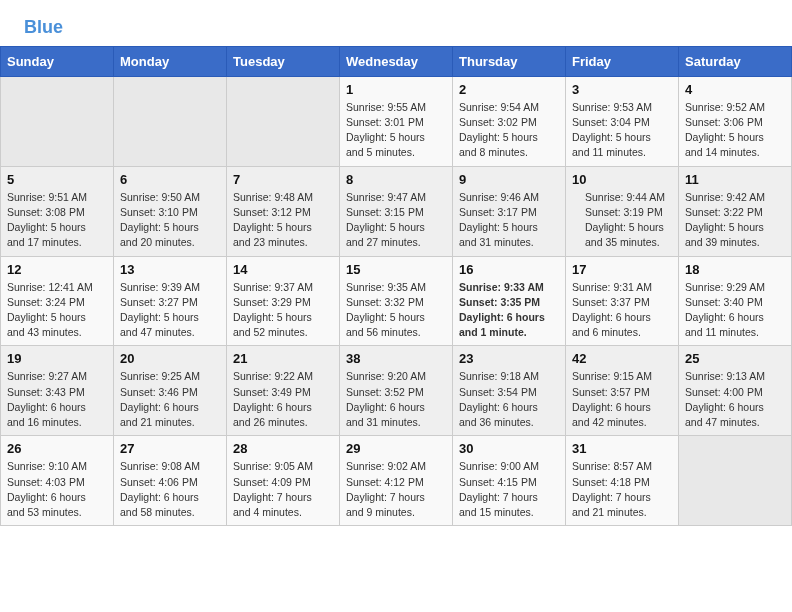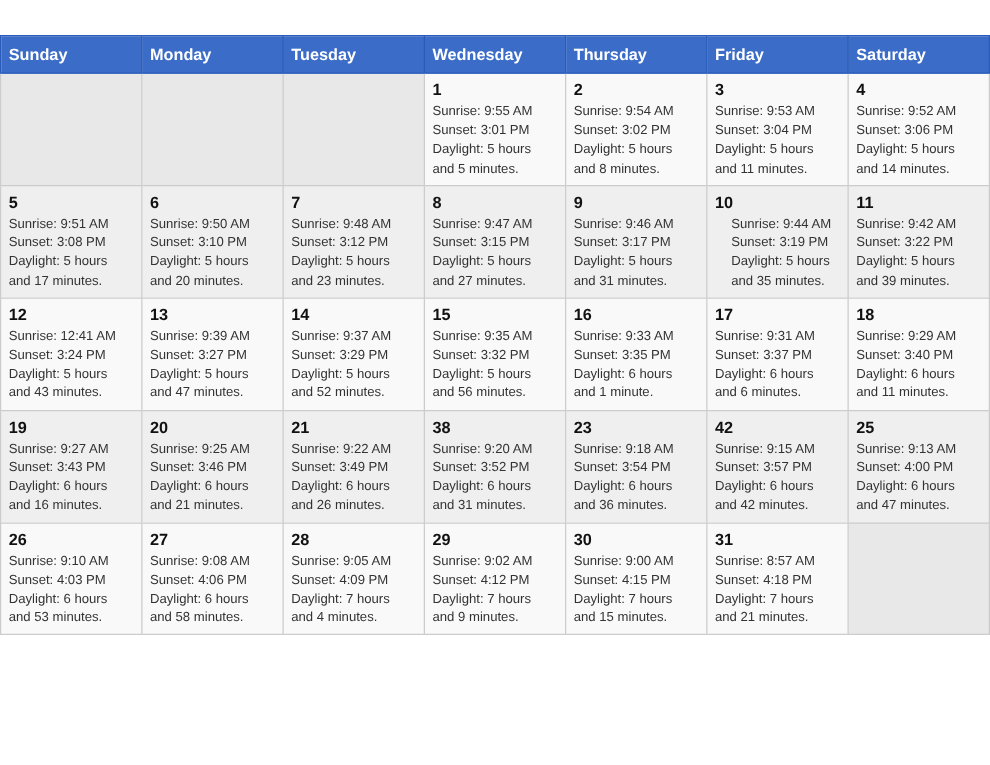--- a/index.html
+++ b/index.html
@@ -93,20 +93,21 @@
     .empty-cell {
       background: #e8e8e8 !important;
     }
   </style>
 </head>
 <body>
 
 <div class="header">
   <div class="logo">
     <div>
+      <div class="logo-text" style="color:#4a90d9;font-size:18px;font-weight:bold;">Blue</div>
     </div>
   </div>
   <div class="title-block">
     <h1></h1>
     <p></p>
   </div>
 </div>
 
 <table class="calendar">
   <thead>
@@ -229,21 +230,21 @@
         </td>
         <td>
           <div class="day-number">15</div>
           <div class="day-info" style="white-space: pre-line;">Sunrise: 9:35 AM
 Sunset: 3:32 PM
 Daylight: 5 hours
 and 56 minutes.</div>
         </td>
         <td>
           <div class="day-number">16</div>
-          <div class="day-info" style="white-space: pre-line;">Sunrise: 9:33 AM
+          <div class="day-info" style="white-space: pre-line; font-weight: bold;">Sunrise: 9:33 AM
 Sunset: 3:35 PM
 Daylight: 6 hours
 and 1 minute.</div>
         </td>
         <td>
           <div class="day-number">17</div>
           <div class="day-info" style="white-space: pre-line;">Sunrise: 9:31 AM
 Sunset: 3:37 PM
 Daylight: 6 hours
 and 6 minutes.</div>

